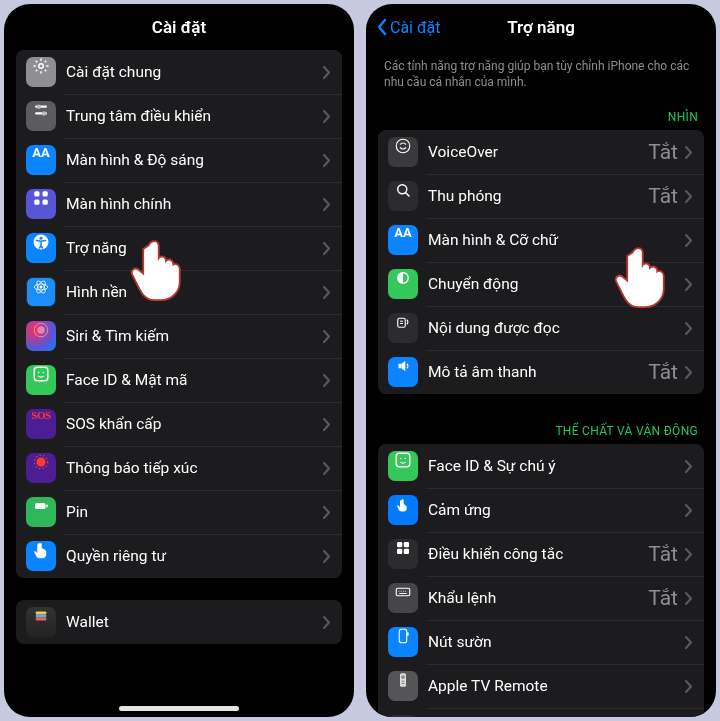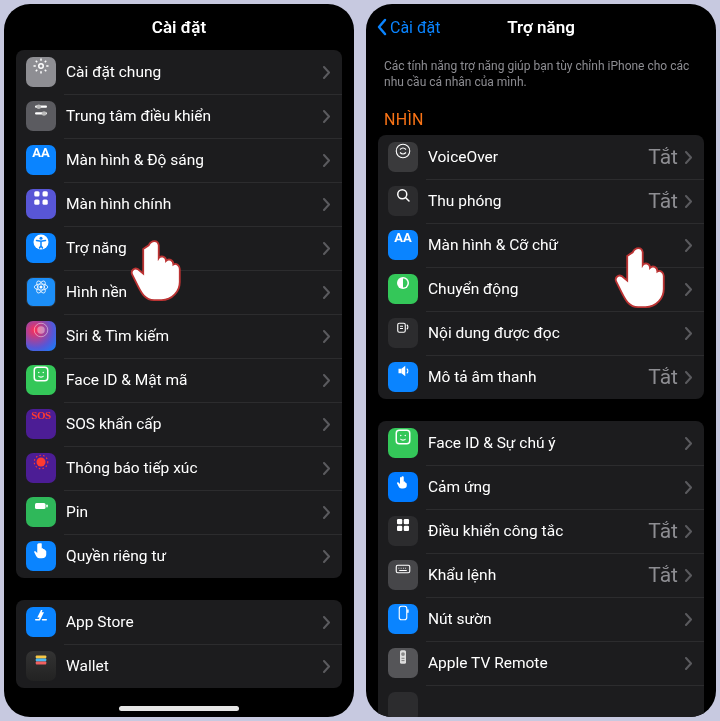--- a/index.html
+++ b/index.html
@@ -51,25 +51,26 @@
     overflow-y: hidden;
     padding: 0 12px;
   }
   .desc {
     color: #8d8d92;
     font-size: 12px;
     line-height: 1.35;
     padding: 8px 6px 12px 6px;
   }
   .section-label {
-    color: #f97316;
-    font-size: 16px;
+    color: #22c55e;
+    font-size: 12px;
     text-transform: uppercase;
     padding: 8px 6px 6px 6px;
     letter-spacing: 0.3px;
+    text-align: right;
   }
   .group {
     background: #1c1c1e;
     border-radius: 8px;
     overflow: hidden;
     margin-bottom: 22px;
   }
   .row {
     display: flex;
     align-items: center;
@@ -322,33 +323,20 @@
           </div>
     <span class="label">Quyền riêng tư</span>
 
     <svg class="chevron" width="8" height="13" viewBox="0 0 8 13">
             <path d="M2 1l5 5.5L2 12" stroke="#5a5a5e" stroke-width="2" fill="none" stroke-linecap="round" stroke-linejoin="round"></path>
           </svg>
   </div>
       </div>
     <div class="group" id="left-g1">
         <div class="row">
-    <div class="icon bg-appstore">
-            <svg class="iconshape" viewBox="0 0 24 24">
-              <path d="M12 4l-5 10h3l-1 3h2l5-10h-3l1-3z" fill="#fff"></path>
-              <path d="M5 17h5M14 17h5" stroke="#fff" stroke-width="2" stroke-linecap="round"></path>
-            </svg>
-          </div>
-    <span class="label">App Store</span>
-
-    <svg class="chevron" width="8" height="13" viewBox="0 0 8 13">
-            <path d="M2 1l5 5.5L2 12" stroke="#5a5a5e" stroke-width="2" fill="none" stroke-linecap="round" stroke-linejoin="round"></path>
-          </svg>
-  </div>
-        <div class="row">
     <div class="icon bg-wallet">
             <svg class="iconshape" viewBox="0 0 24 24">
               <rect x="5" y="6" width="14" height="4" rx="1" fill="#f7c846"></rect>
               <rect x="5" y="10" width="14" height="4" rx="1" fill="#4bb8f0"></rect>
               <rect x="5" y="14" width="14" height="4" rx="1" fill="#f06060"></rect>
             </svg>
           </div>
     <span class="label">Wallet</span>
 
     <svg class="chevron" width="8" height="13" viewBox="0 0 8 13">
@@ -444,20 +432,21 @@
               <path d="M17 9c2 1 2 5 0 6" stroke="#fff" fill="none" stroke-width="1.5"></path>
             </svg>
           </div>
     <span class="label">Mô tả âm thanh</span>
     <span class="status">Tắt</span>
     <svg class="chevron" width="8" height="13" viewBox="0 0 8 13">
             <path d="M2 1l5 5.5L2 12" stroke="#5a5a5e" stroke-width="2" fill="none" stroke-linecap="round" stroke-linejoin="round"></path>
           </svg>
   </div>
       </div>
+    <div class="section-label">THỂ CHẤT VÀ VẬN ĐỘNG</div>
     <div class="group" id="right-g1">
         <div class="row">
     <div class="icon bg-green">
             <svg class="iconshape" viewBox="0 0 24 24">
               <rect x="3" y="3" width="18" height="18" rx="4" fill="none" stroke="#fff" stroke-width="2"></rect>
               <circle cx="9" cy="10" r="1" fill="#fff"></circle>
               <circle cx="15" cy="10" r="1" fill="#fff"></circle>
               <path d="M9 15c1 1.5 5 1.5 6 0" stroke="#fff" stroke-width="1.5" fill="none" stroke-linecap="round"></path>
             </svg>
           </div>

